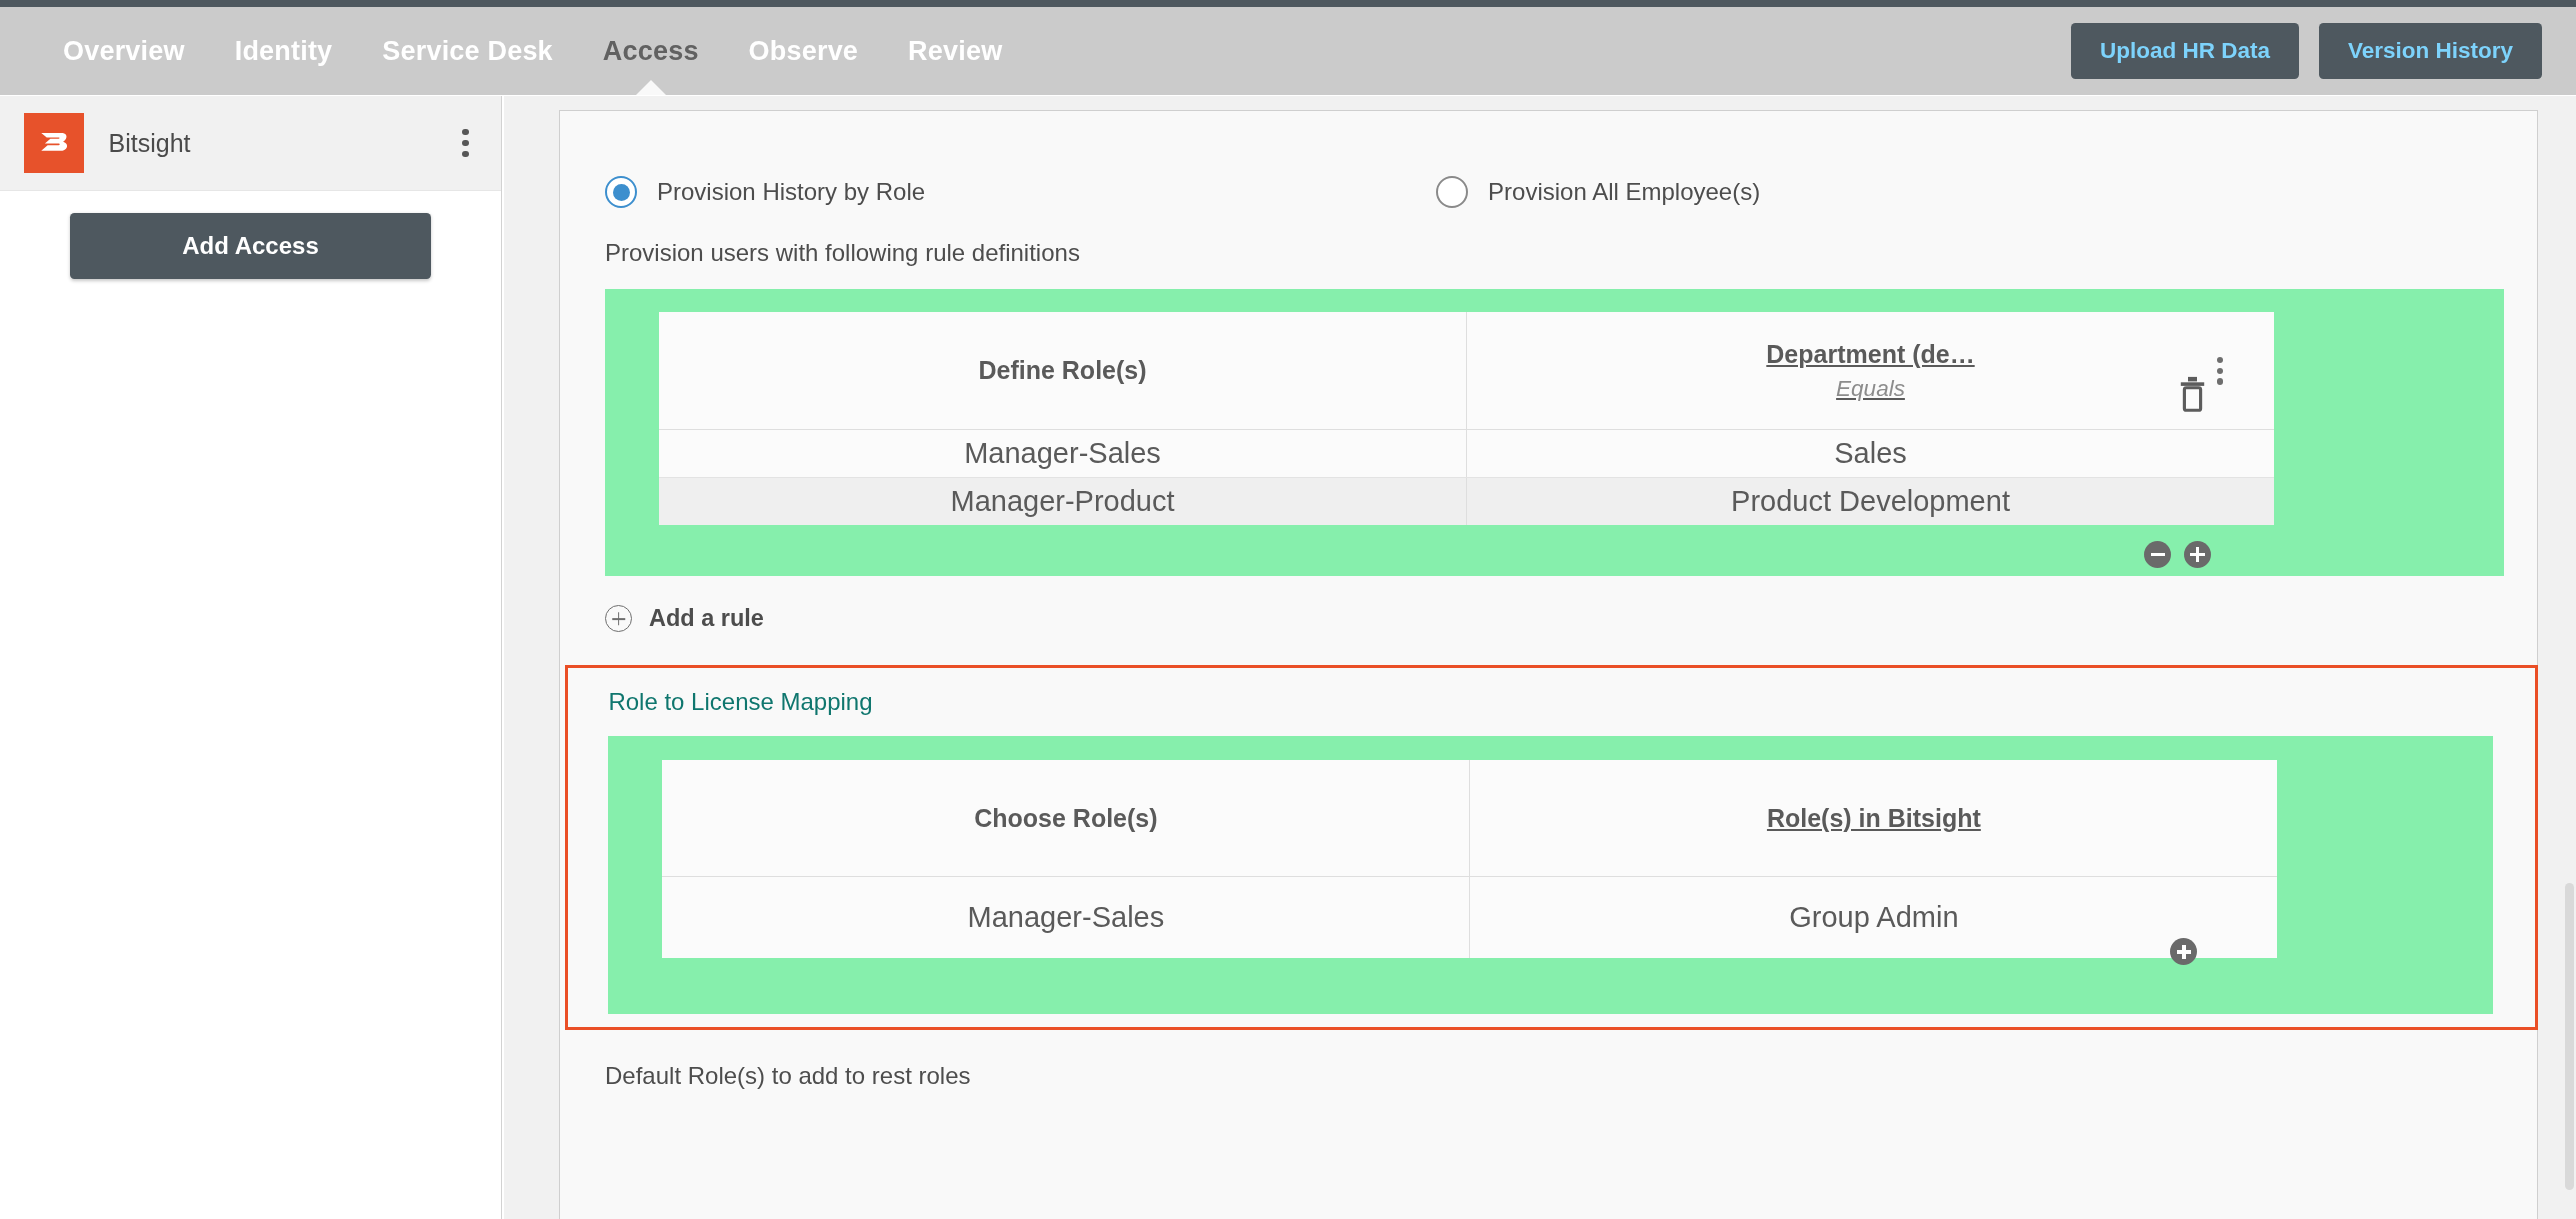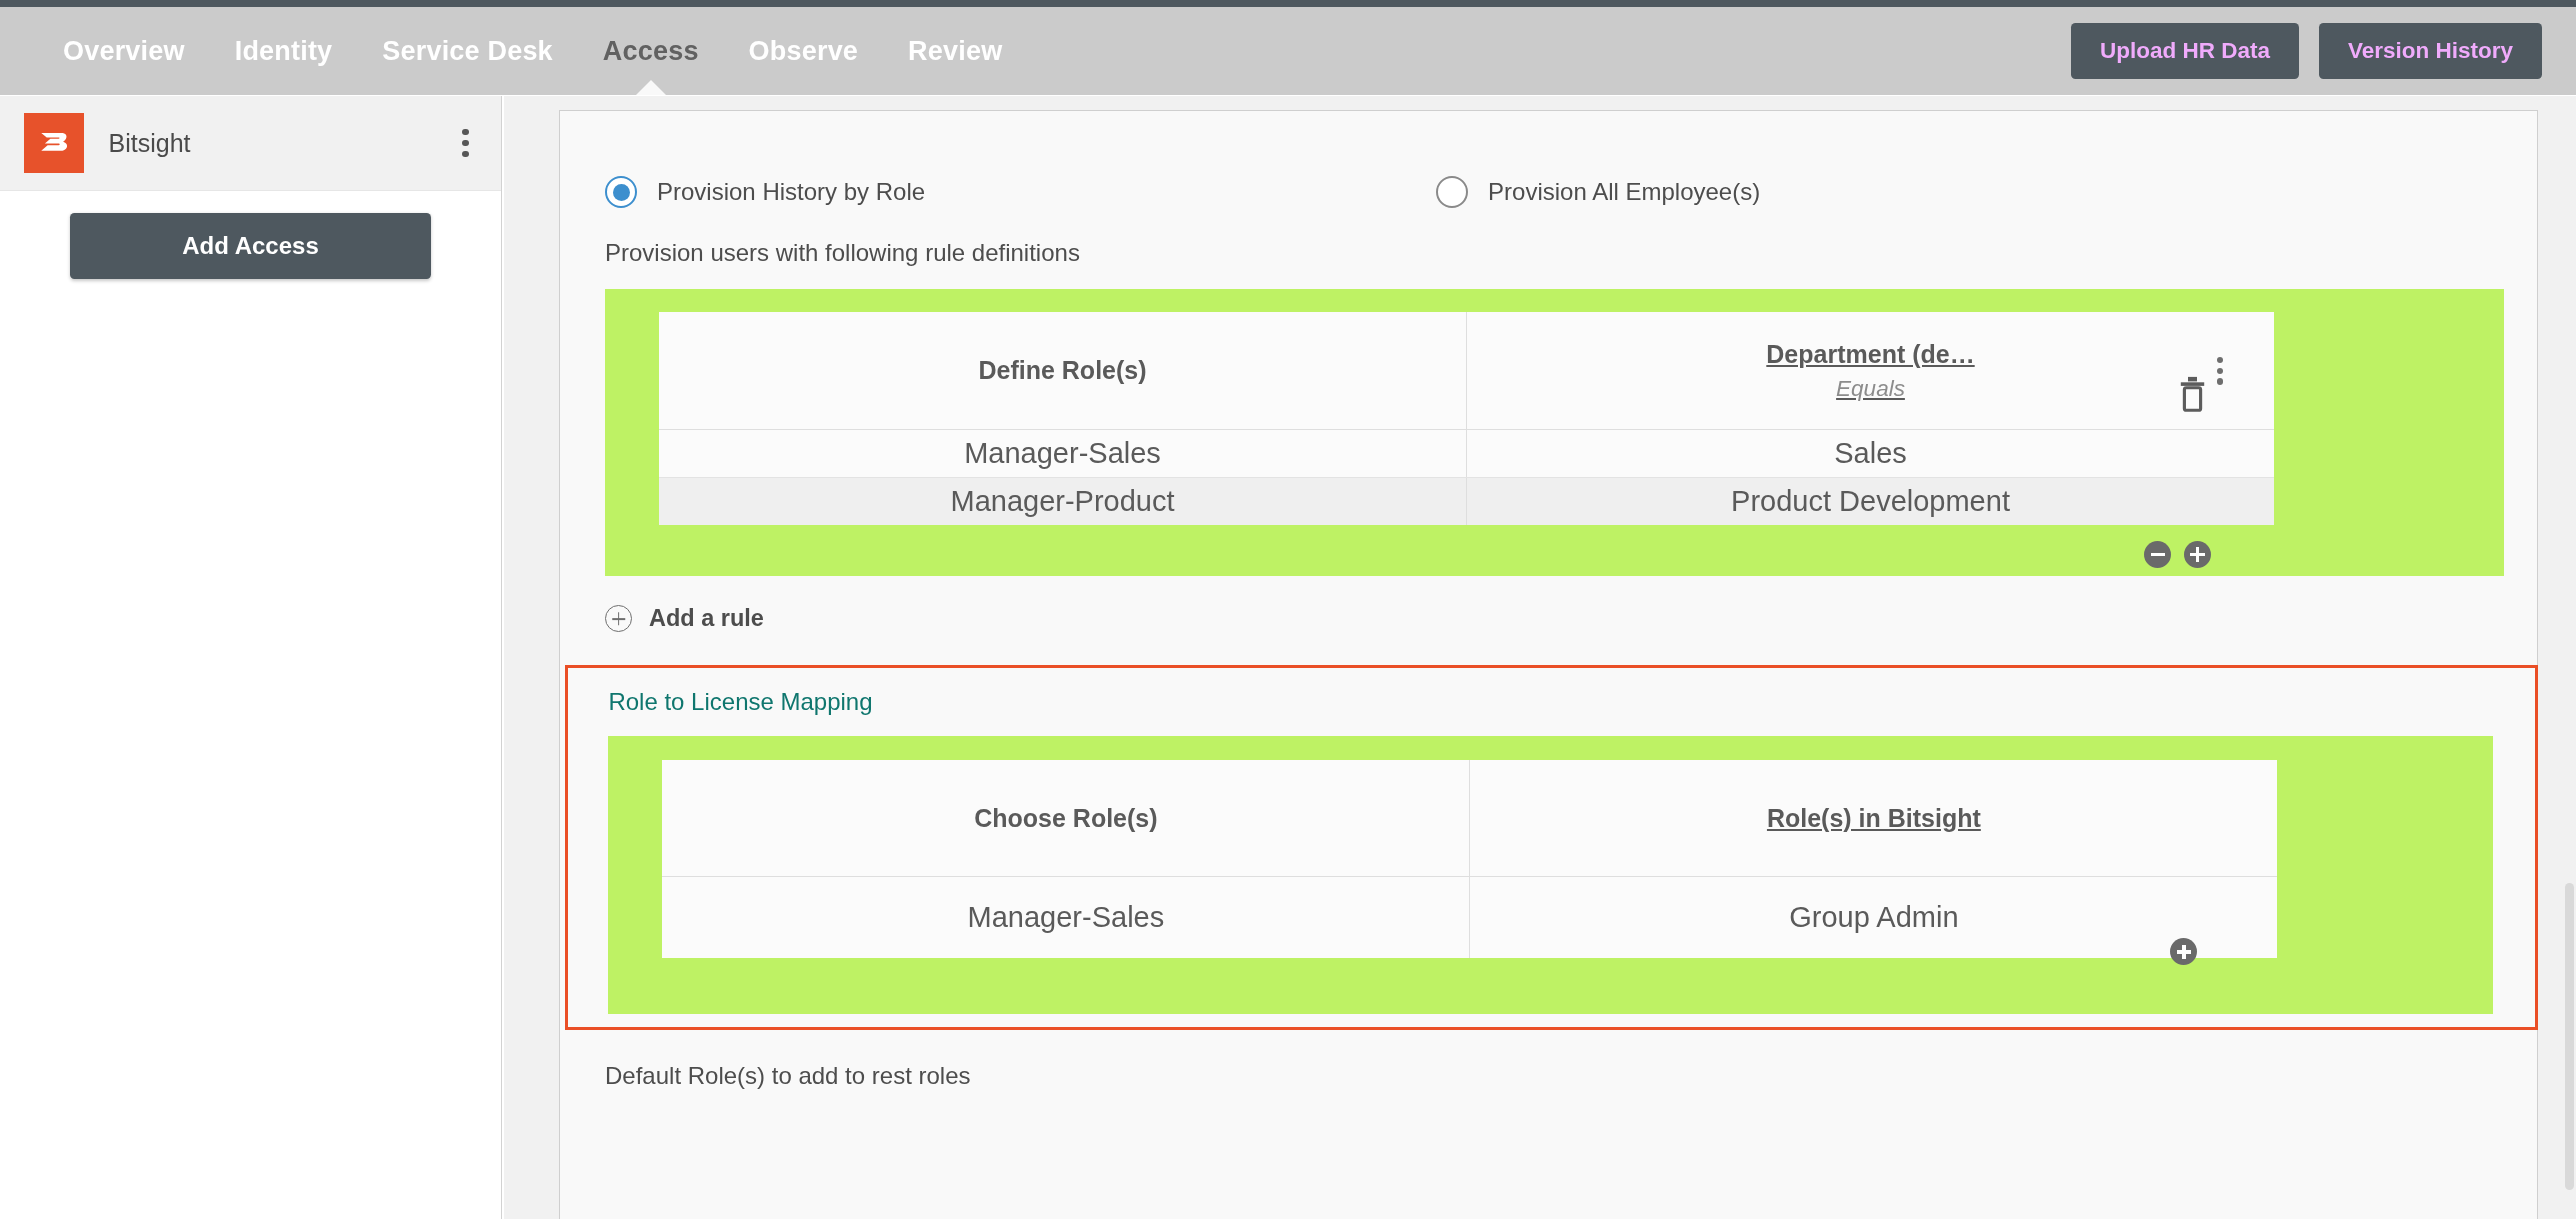--- a/index.html
+++ b/index.html
@@ -37,21 +37,21 @@
     border-left: 15.3px solid transparent;
     border-right: 15.3px solid transparent;
     border-bottom: 15.3px solid #f9f9f9;
   }
 
   .nav-actions {
     margin-left: auto; display: flex; align-items: center; gap: 20px;
     padding-right: 34px;
   }
   .nav-btn {
-    background: #4e585f; color: #f0abfc;
+    background: #4e585f; color: #7dd3fc;
     font-size: 22.5px; font-weight: bold;
     border: none; border-radius: 4.5px;
     padding: 0 29px; height: 56px;
     display: flex; align-items: center; justify-content: center;
     cursor: pointer; white-space: nowrap;
   }
 
   
   .sidebar {
     position: absolute; left: 0; top: 96px; width: 502px; height: 1124px;
@@ -121,21 +121,21 @@
 
   .section-label {
     font-size: 24px; color: #4d4d4d;
     padding: 31px 0 0 45px;
   }
 
   
   .grid-panel {
     margin: 21.6px 0 0 45px;
     width: 1899px;
-    background: #bef264;
+    background: #86efac;
     padding: 23.5px 0 51px 0;
     position: relative;
   }
   .grid-table {
     margin-left: 54px;
     width: 1615px;
     border-collapse: collapse;
     background: #fbfbfb;
     position: relative;
   }

